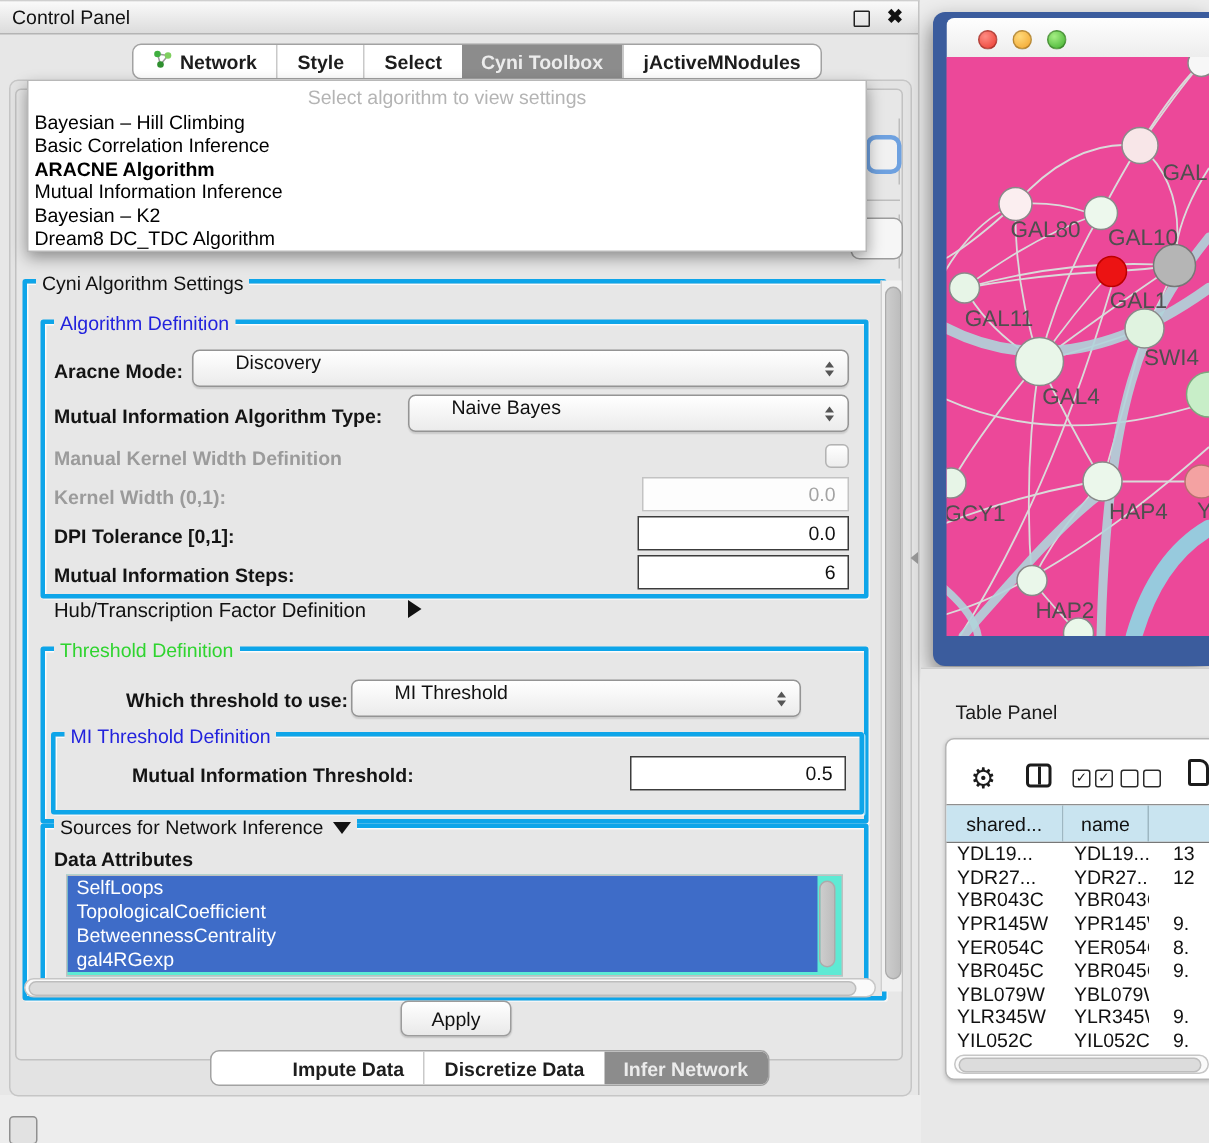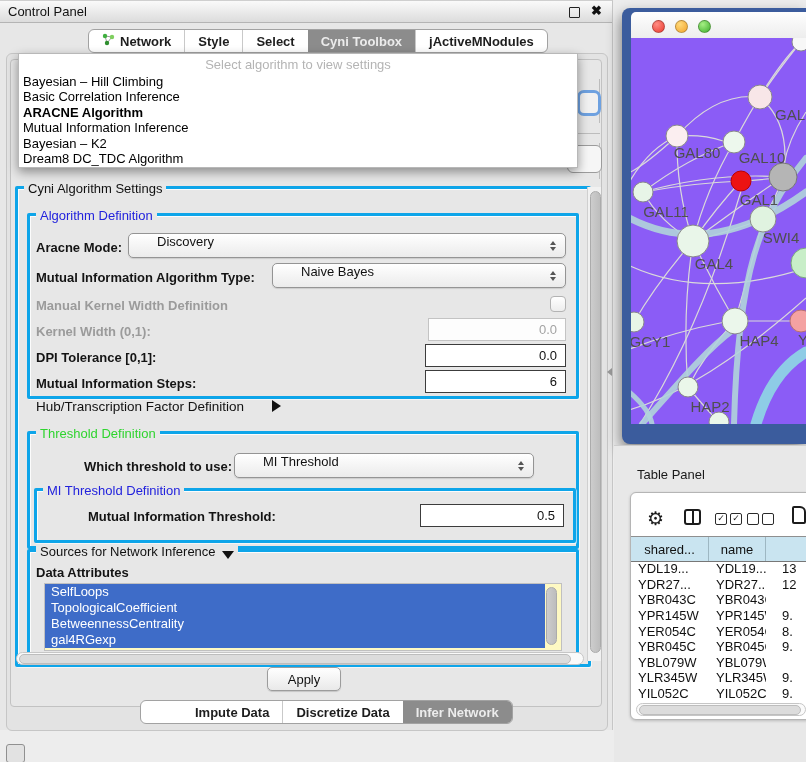--- a/index.html
+++ b/index.html
@@ -36,35 +36,35 @@
   .spin i{display:block;width:0;height:0;border-left:3.5px solid transparent;border-right:3.5px solid transparent;}
   .spin i.up{border-bottom:4px solid #555;}
   .spin i.dn{border-top:4px solid #555;}
   .field{background:#fff;border:1px solid #9a9a9a;font-size:13px;display:flex;align-items:center;
          justify-content:flex-end;padding:0 8px;box-sizing:border-box;}
   .field.dark{border:1.5px solid #3c3c3c;}
   .field.dis{background:#fdfdfd;border-color:#c3c3c3;color:#a3a3a3;}
   .cb{width:14px;height:14px;border:1px solid #b3b3b3;border-radius:4px;background:linear-gradient(#fff,#ededed);}
   .tri-r{width:0;height:0;border-top:6px solid transparent;border-bottom:6px solid transparent;border-left:9px solid #111;display:inline-block;}
   .tri-d{width:0;height:0;border-left:6px solid transparent;border-right:6px solid transparent;border-top:8px solid #111;display:inline-block;}
-  .attr-list{background:#fef9c3;border:1px solid #c0c0c0;overflow:hidden;}
+  .attr-list{background:#5eead4;border:1px solid #c0c0c0;overflow:hidden;}
   .attr-item{height:16px;line-height:16px;background:#3e6cc8;color:#fff;font-size:13px;padding-left:6px;margin-right:16px;}
   .vsb{background:#f1f1f1;border-left:1px solid #cfcfcf;}
   .vsb .thumb{position:absolute;left:1.5px;width:9px;background:linear-gradient(90deg,#cdcdcd,#bdbdbd);border:1px solid #ababab;border-radius:6px;}
   .hsb{background:#fafafa;border:1px solid #c6c6c6;border-radius:7px;}
   .hsb .thumb{position:absolute;top:1px;height:8px;background:#dcdcdc;border:1px solid #bdbdbd;border-radius:5px;}
   .btn{background:linear-gradient(#ffffff,#e9e9e9);border:1px solid #9c9c9c;border-radius:5px;
        font-size:13px;display:flex;align-items:center;justify-content:center;box-shadow:0 1px 1px rgba(0,0,0,.15);}
   
   .net-win{left:622px;top:8px;width:184px;height:436px;background:#3b5c9d;border-radius:8px 0 0 8px;
            box-shadow:-2px 6px 14px rgba(0,0,0,.45);}
   .net-title{left:631px;top:12px;width:175px;height:26px;background:linear-gradient(#fefefe,#ededed);
              border-bottom:1px solid #b9b9b9;border-radius:5px 0 0 0;}
   .light{position:absolute;width:13px;height:13px;border-radius:50%;border:1px solid rgba(0,0,0,.25);box-sizing:border-box;}
-  .net-content{left:631px;top:38px;width:175px;height:386px;background:#8b5cf6;overflow:hidden;}
+  .net-content{left:631px;top:38px;width:175px;height:386px;background:#ec4899;overflow:hidden;}
   
   .tp-title{font-size:13px;color:#1a1a1a;}
   .tp-box{left:630px;top:492px;width:176px;height:226px;background:#fff;border:1px solid #b5b5b5;
           border-radius:6px 0 0 6px;box-shadow:0 1px 3px rgba(0,0,0,.2);}
   .tool-ic{position:absolute;color:#1c1c1c;}
   .colbrowser{width:17px;height:16px;border:2px solid #1c1c1c;border-radius:3px;box-sizing:border-box;}
   .colbrowser i{position:absolute;left:6px;top:0;width:2px;height:12px;background:#1c1c1c;}
   .cbx{display:inline-block;width:10px;height:10px;border:1.6px solid #2a2a2a;border-radius:2px;font-size:9px;line-height:9px;text-align:center;box-sizing:content-box;}
   .docic{width:14px;height:18px;border:2px solid #1c1c1c;border-radius:2px 6px 2px 2px;box-sizing:border-box;}
   .thead{display:grid;grid-template-columns:78px 57px 1fr;border-top:1px solid #8f8f8f;border-bottom:1px solid #777;}
@@ -189,21 +189,21 @@
     </div>
     <div class="abs grp" style="left:34px;top:487px;width:536px;height:49px;">
       <span class="gt blue">MI Threshold Definition</span>
     </div>
     <span class="abs lbl" style="left:47px;top:508px;padding-left:41px;">Mutual Information Threshold:</span>
     <div class="abs field dark" style="left:420px;top:503px;width:144px;height:23px;">
       <span>0.5</span>
     </div>
 
     <div class="abs grp" style="left:27px;top:548px;width:546px;height:104px;">
-      <span class="gt" style="display:flex;align-items:flex-end;gap:6px;">
+      <span class="gt" style="display:flex;align-items:center;gap:6px;">
         <span>Sources for Network Inference</span>
         <span class="tri-d"></span>
       </span>
     </div>
     <span class="abs lbl" style="left:36px;top:564px;">Data Attributes</span>
     <div class="abs attr-list" style="left:44px;top:582px;width:516px;height:66px;" id="attrList">
         <div class="attr-item">SelfLoops</div>
         <div class="attr-item">TopologicalCoefficient</div>
         <div class="attr-item">BetweennessCentrality</div>
         <div class="attr-item">gal4RGexp</div>

